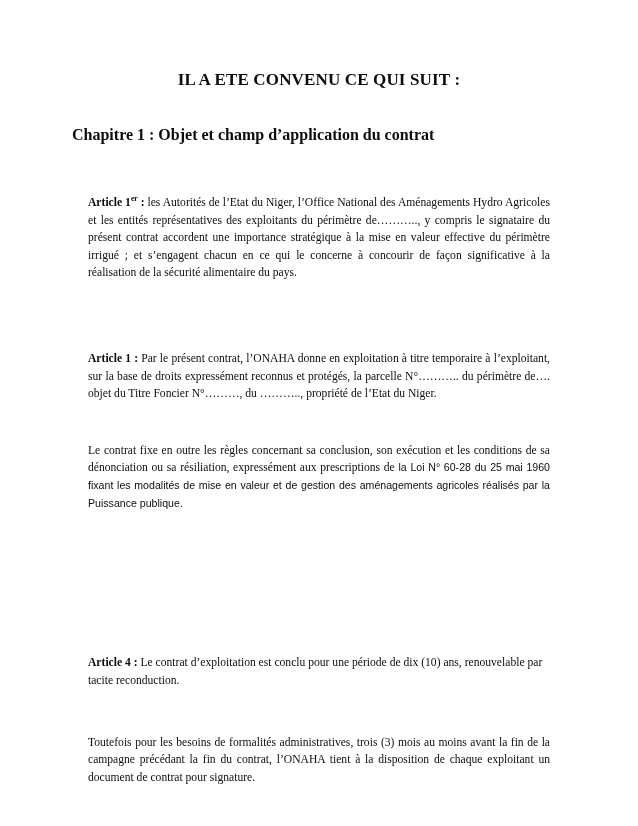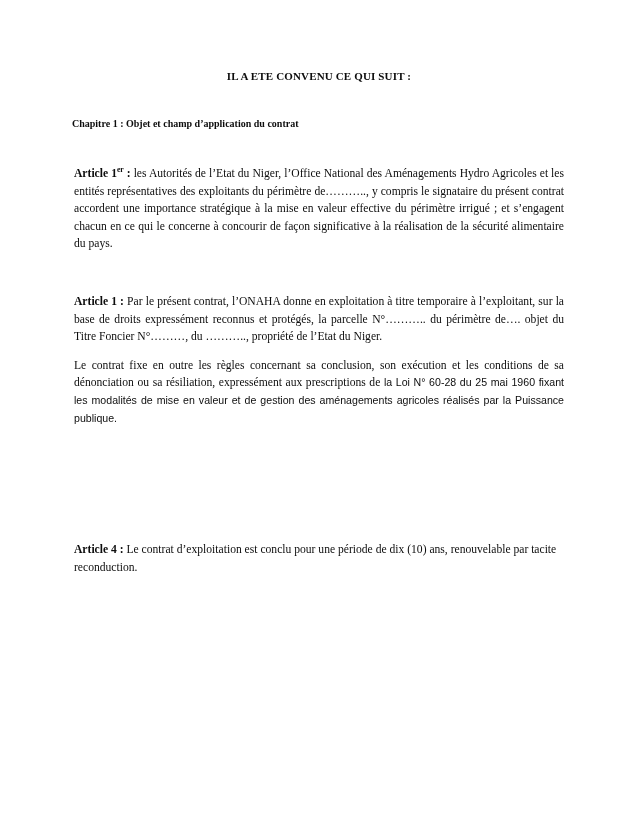--- a/index.html
+++ b/index.html
@@ -18,36 +18,36 @@
   }
   .content {
     position: absolute;
     left: 72px;
     top: 0;
     width: 494px;
   }
   .doc-heading {
     text-align: center;
     font-weight: bold;
-    font-size: 11px;
+    font-size: 17px;
     letter-spacing: 0.15px;
     margin: 0;
     padding-top: 70px;
   }
   .chapter-heading {
     font-weight: bold;
-    font-size: 10px;
+    font-size: 16px;
     margin: 0;
     text-align: left;
   }
   .para {
     font-size: 11.6px;
     line-height: 1.52;
     text-align: justify;
-    margin: 2px;
+    margin: 16px;
     hyphens: none;
   }
   .para-left {
     text-align: left;
   }
   .label {
     font-weight: bold;
   }
   .label sup {
     font-size: 0.66em;
@@ -108,20 +108,21 @@
 
 
     <div class="sp-art4"></div>
 
     <p class="para para-left">
       <span class="label">Article 4 : </span><span>Le contrat d’exploitation est conclu pour une période de dix (10) ans, renouvelable par tacite reconduction.</span>
     </p>
 
     <div class="sp-toutefois"></div>
 
+    <p class="para">Toutefois pour les besoins de formalités administratives, trois (3) mois au moins avant la fin de la campagne précédant la fin du contrat, l’ONAHA tient à la disposition de chaque exploitant un document de contrat pour signature.</p>
 
     <div class="sp-lapartie"></div>
 
 
     <div class="sp-art5"></div>
 
 
   </div>
 </div>
 

